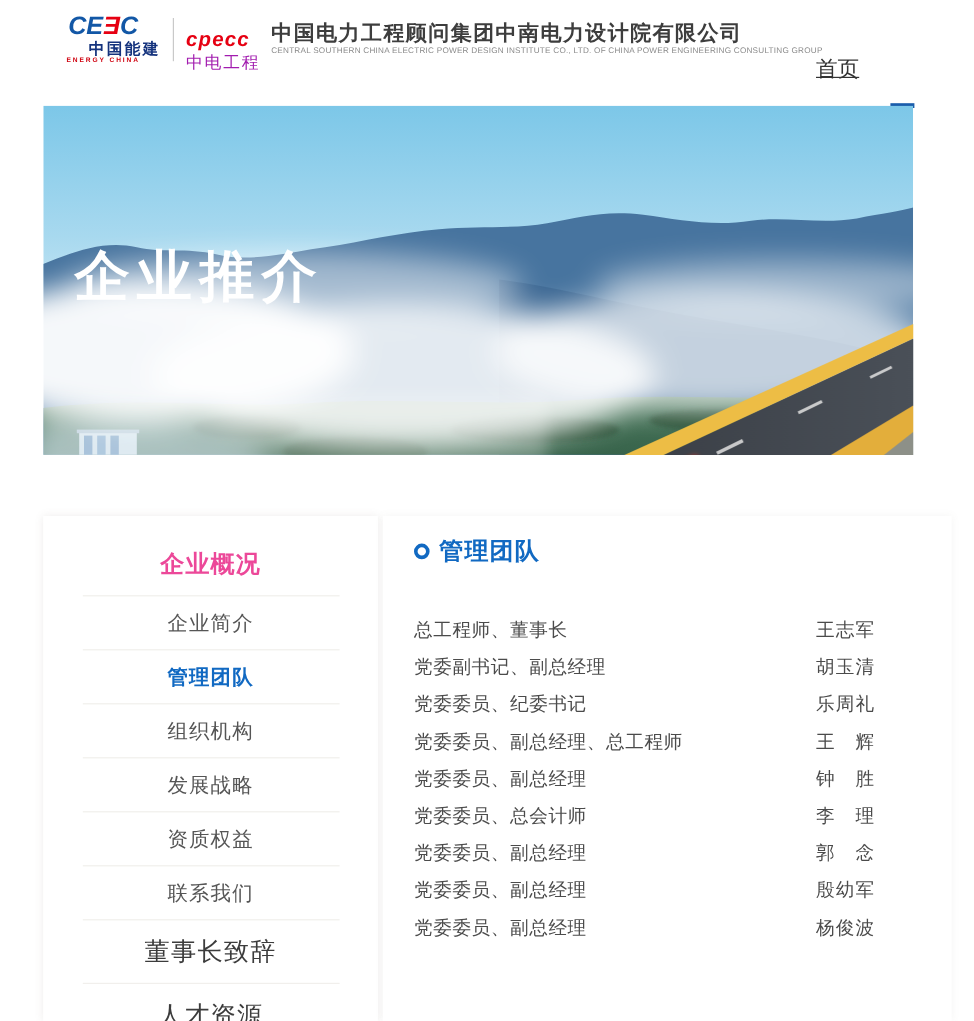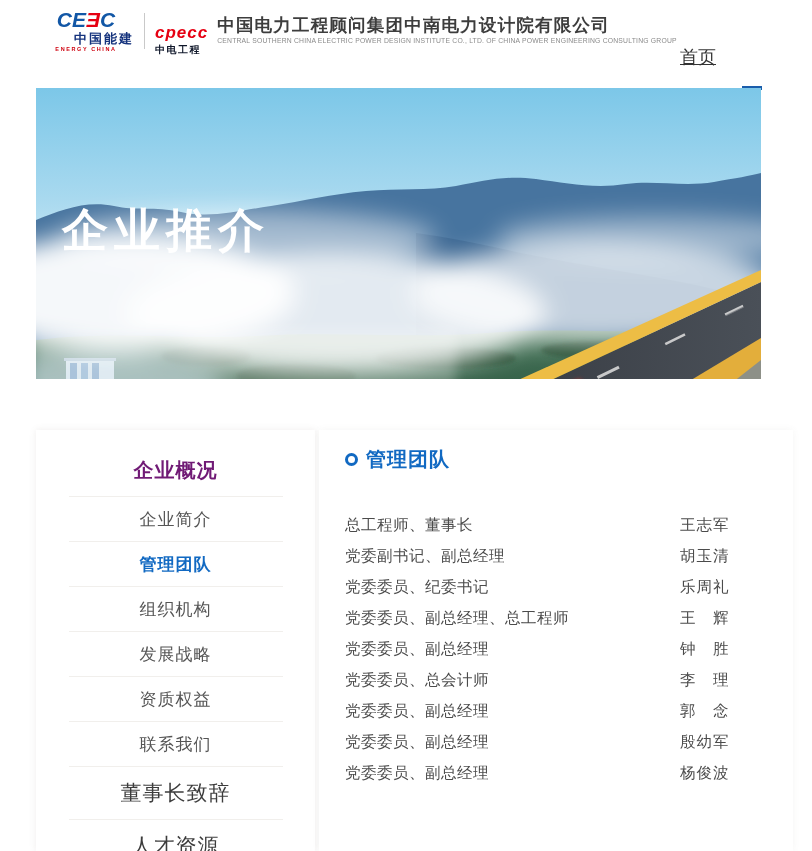--- a/index.html
+++ b/index.html
@@ -11,39 +11,39 @@
   .header { position:absolute; left:0; top:0; width:812px; height:76px; background:#fff; }
   .logo-row { position:absolute; left:38px; top:7px; display:flex; align-items:center; }
   .ceec-block { display:flex; flex-direction:column; align-items:center; line-height:1; }
   .ceec-mark { font-weight:800; font-size:21px; letter-spacing:0px; color:#1257a6; font-style:italic; }
   .ceec-mark .mid { color:#e60012; }
   .ceec-cn { font-weight:700; font-size:13px; color:#15337d; letter-spacing:2px; margin-top:2px;padding-left:36px; }
   .ceec-en { font-size:5.5px; color:#cf000e; letter-spacing:1.6px; margin-top:2px; font-weight:700; }
   .logo-divider { width:1px; height:36px; background:#c9c9c9; margin:0 10px; }
   .cpecc-block { display:flex; flex-direction:column; align-items:flex-start; line-height:1; margin-right:9px; }
   .cpecc-mark { font-weight:800; font-style:italic; font-size:17px; color:#e60012; letter-spacing:1px;margin-top:17px; }
-  .cpecc-cn { font-weight:700; font-size:10px; color:#0f172a; letter-spacing:1.5px; margin-top:4px; }
+  .cpecc-cn { font-weight:400; font-size:14px; color:#a21caf; letter-spacing:1.5px; margin-top:4px; }
   .company-block { display:flex; flex-direction:column; line-height:1; }
   .company-cn { font-size:17.5px; font-weight:700; color:#3d3d3d; letter-spacing:1.2px; }
   .company-en { font-size:6.8px; color:#8a8a8a; letter-spacing:0.2px; margin-top:4px; }
   .nav-home { position:absolute; left:680px; top:45px; font-size:18px; color:#333; cursor:pointer;text-decoration:underline; }
   .nav-indicator { position:absolute; left:742px; top:86px; width:20px; height:4px; background:#1a5dab; }
 
   
   .hero { position:absolute; left:36px; top:88px; width:725px; height:291px; overflow:hidden; }
   .hero svg { position:absolute; left:0; top:0; }
   .hero-title { position:absolute; left:26px; top:112px; font-size:46px; font-weight:700; color:#fff; letter-spacing:6px; }
   .hero-subtitle { position:absolute; left:27px; top:184px; font-size:21px; color:rgba(255,255,255,0.95); letter-spacing:2.5px; }
 
   
   .sidebar { position:absolute; left:36px; top:430px; width:279px; height:421px; background:#fff;
              box-shadow:0 0 7px rgba(120,110,100,0.12); padding-top:14px; }
   .side-item { display:flex; align-items:center; justify-content:center; cursor:pointer; }
   .side-item.section { height:52px; font-size:21px; color:#3c3c3c; letter-spacing:1px; }
-  .side-item.section.blue { color:#701a75; font-weight:700; font-size:20px; }
+  .side-item.section.blue { color:#ec4899; font-weight:700; font-size:20px; }
   .side-item.sub { height:44px; font-size:17px; color:#555; letter-spacing:1px; }
   .side-item.sub.active { color:#1169c2; font-weight:700; }
   .side-divider { width:214px; height:1px; background:#f1efec; margin:0 auto; }
 
   .main { position:absolute; left:319px; top:430px; width:474px; height:421px; background:#fff;
           box-shadow:0 0 7px rgba(120,110,100,0.07); padding:16px 0 0 26px; }
   .main-heading { display:flex; align-items:center; }
   .ring-icon { width:13px; height:13px; border:3.5px solid #1169c2; border-radius:50%; margin-right:8px; flex:none; }
   .main-heading-text { font-size:20px; font-weight:700; color:#1169c2; letter-spacing:1px; }
   .team-list { margin-top:37px; }

